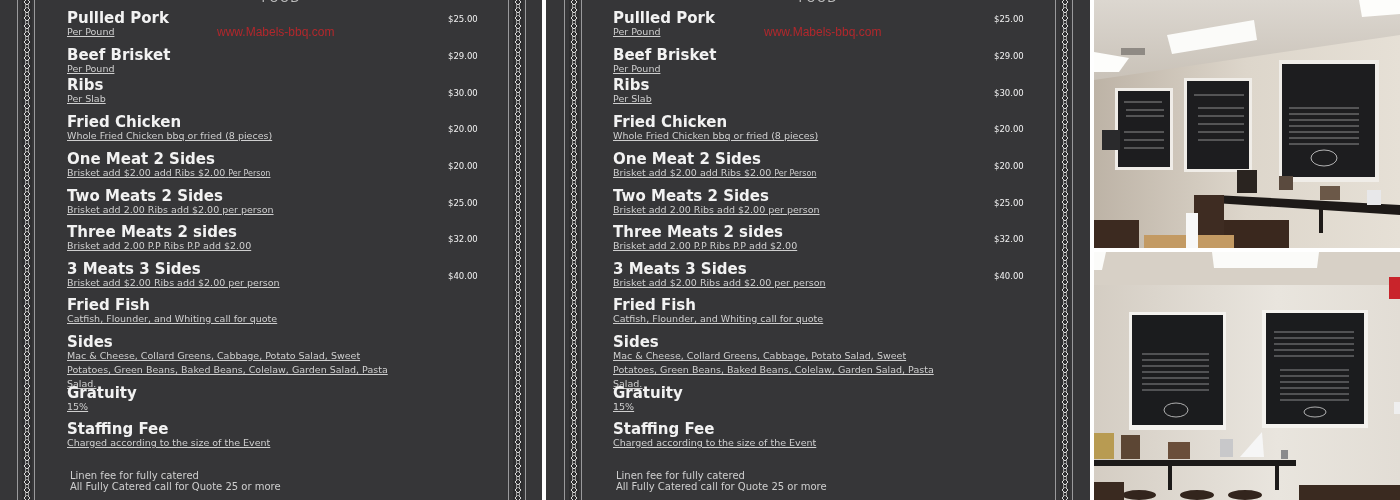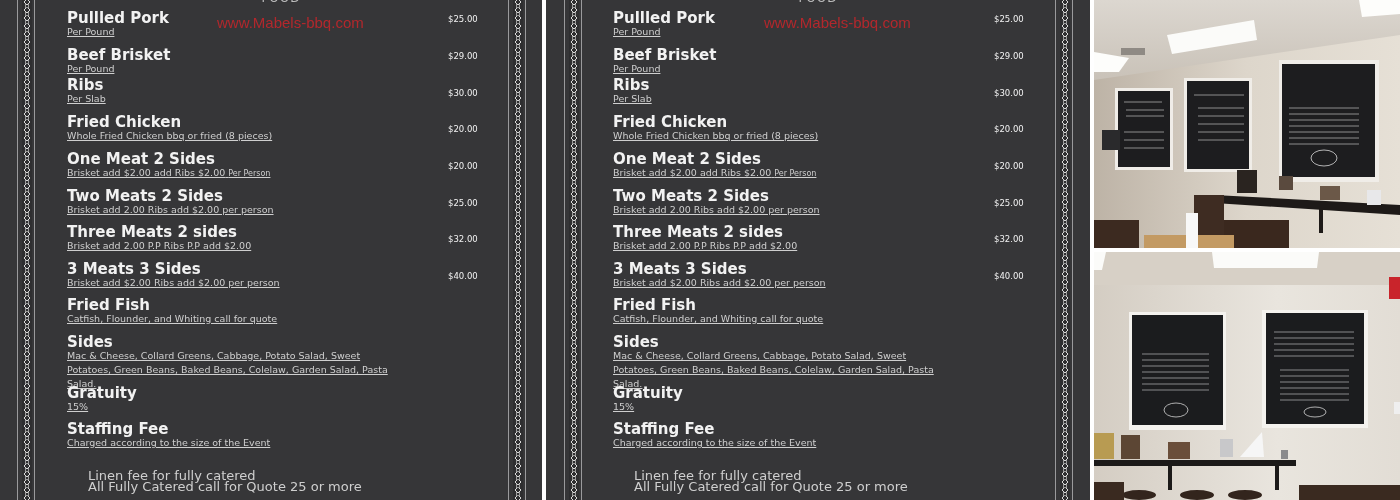--- a/index.html
+++ b/index.html
@@ -40,43 +40,43 @@
     .p2 .border-left { left: 18px; }
     .p2 .border-right { left: 509px; }
 
     .cut-heading {
       position: absolute; top: -9px; left: 0; width: 100%;
       text-align: center; color: #bdbdbd; font-size: 12px; letter-spacing: 1px;
     }
     .p1 .cut-heading { padding-left: 20px; }
 
     .watermark {
-      position: absolute; top: 14px;
-      color: #c0262b; font-family: "Liberation Sans", sans-serif; font-size: 15px;
+      position: absolute; top: 25px;
+      color: #c0262b; font-family: "Liberation Sans", sans-serif; font-size: 12px;
       opacity: 0.9;
     }
     .p1 .watermark { left: 217px; }
     .p2 .watermark { left: 218px; }
 
     .items { position: absolute; left: 67px; top: 12px; width: 410px; }
     .item { position: relative; }
     .item .name {
       color: #f2f2f2; font-size: 15px; font-weight: bold; line-height: 13px; display: block;
     }
     .item .desc {
       color: #cfcfcf; font-size: 9.5px; line-height: 14px; display: block; width: 330px; text-decoration: underline;
     }
     .item .desc small { font-size: 8px; }
     .item .price {
       position: absolute; left: 381px; color: #f2f2f2; font-size: 8.5px; font-weight: normal;
     }
 
     .footnote {
-      position: absolute; left: 88px; top: 471px;
-      color: #cfcfcf; font-size: 13px; line-height: 10.5px;
+      position: absolute; left: 70px; top: 471px;
+      color: #cfcfcf; font-size: 10px; line-height: 10.5px;
     }
 
     
     .photo {
       position: absolute; left: 1094px; width: 306px; overflow: hidden;
     }
     .photo.top { top: 0; height: 248px; }
     .photo.bottom { top: 252px; height: 248px; }
     .photo svg { display: block; }
   </style>

